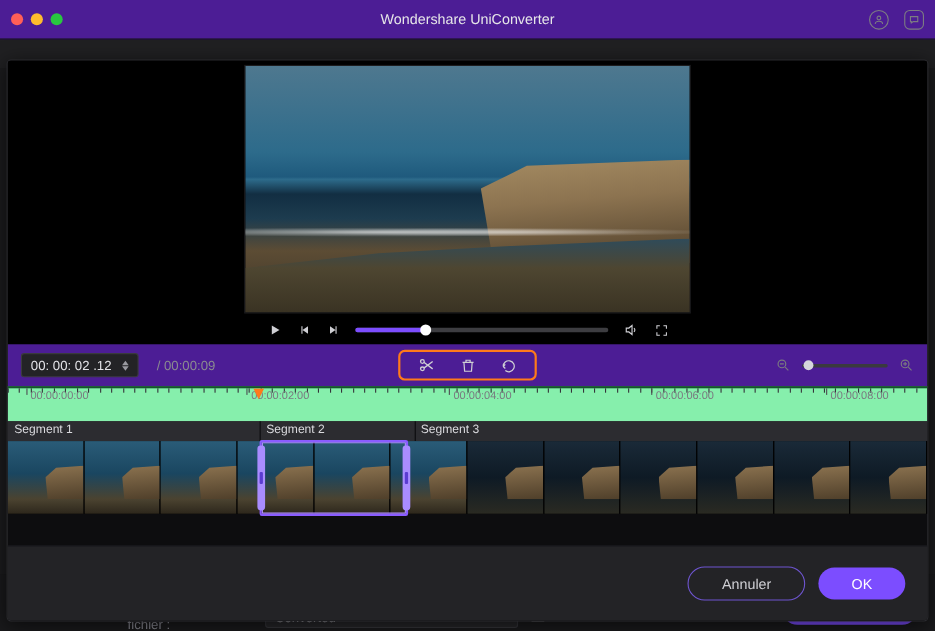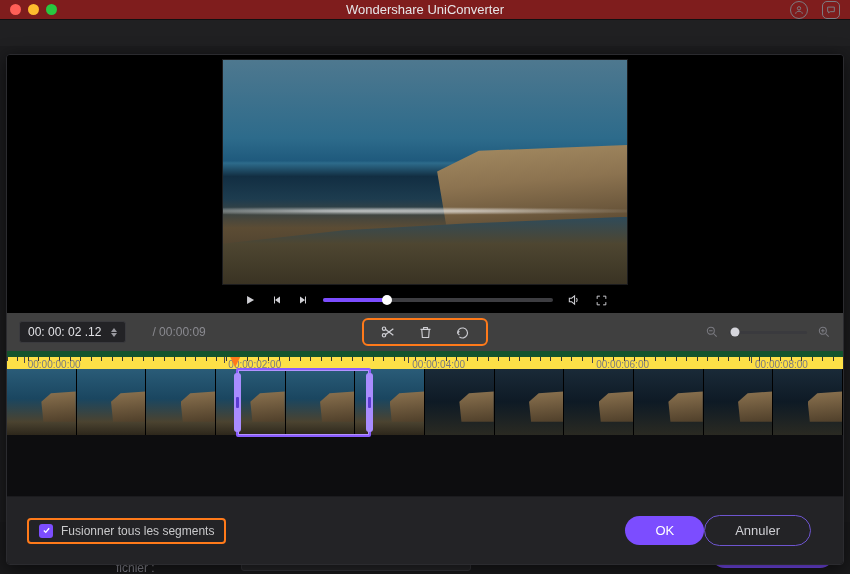--- a/index.html
+++ b/index.html
@@ -6,22 +6,22 @@
   body {
     width: 850px; height: 574px;
     background: #1c1c1e;
     font-family: -apple-system, "Segoe UI", sans-serif;
     font-size: 12px; color: #c9c9cb;
     overflow: hidden;
     position: relative;
   }
   
   .main-titlebar {
-    height: 20px;
-    background: #7f1d1d;
+    height: 36px;
+    background: #4c1d95;
     display: flex; align-items: center;
     padding: 0 10px;
     position: relative;
     border-bottom: 1px solid #101012;
   }
   .traffic { display: flex; gap: 7px; }
   .traffic span { width: 11px; height: 11px; border-radius: 50%; }
   .tr-close { background: #ff5f57; }
   .tr-min { background: #febc2e; }
   .tr-max { background: #28c840; }
@@ -109,23 +109,23 @@
   .seek {
     flex: 0 0 230px; height: 4px; background: #3d3d41; border-radius: 2px;
     position: relative;
   }
   .seek .filled { position: absolute; left: 0; top: 0; bottom: 0; width: 28%; background: #7c4dff; border-radius: 2px; }
   .seek .knob { position: absolute; left: 28%; top: 50%; transform: translate(-50%,-50%);
     width: 10px; height: 10px; border-radius: 50%; background: #fff; }
 
   
   .time-row {
-    background: #404040;
+    background: #4c1d95;
     display: flex; align-items: center; padding: 8px 12px;
-    gap: 26px; position: relative;
+    gap: 16px; position: relative;
   }
   .time-input {
     background: #232326; border: 1px solid #3a3a3e; border-radius: 3px;
     padding: 3px 8px; display: flex; align-items: center; gap: 6px;
   }
   .time-input span { font-variant-numeric: tabular-nums; color: #e2e2e6; }
   .stepper { display: flex; flex-direction: column; gap: 1px; margin-left: 4px; }
   .stepper b { width: 0; height: 0; border-left: 3px solid transparent; border-right: 3px solid transparent; }
   .stepper .up { border-bottom: 4px solid #9a9aa0; }
   .stepper .dn { border-top: 4px solid #9a9aa0; }
@@ -141,22 +141,22 @@
   .zoom-group {
     margin-left: auto; display: flex; align-items: center; gap: 10px;
     color: #8a8a90;
   }
   .zoom-track { width: 78px; height: 3px; background: #3a3a3e; border-radius: 2px; position: relative; }
   .zoom-track .knob { position: absolute; left: 6px; top: 50%; transform: translate(-50%,-50%);
     width: 9px; height: 9px; border-radius: 50%; background: #d6d6dc; }
 
   
   .ruler {
-    height: 18px; background: #fde047; position: relative;
-    border-top: 6px solid #14532d;
+    height: 32px; background: #86efac; position: relative;
+    border-top: 2px solid #14532d;
     font-size: 10px; color: #7a7a80;
   }
   .tick { position: absolute; top: 0; }
   .tick::before { content: ""; position: absolute; left: 0; top: 0; width: 1px; height: 6px; background: #4c4c52; }
   .tick span { position: absolute; left: 4px; top: 2px; }
   .subticks { position: absolute; left: 0; right: 0; top: 0; bottom: 0; }
   .subticks i { position: absolute; top: 0; width: 1px; height: 4px; background: #333339; }
   .playhead {
     position: absolute; top: 0; width: 10px; height: 10px;
     background: #ff7a1a; clip-path: polygon(0 0, 100% 0, 50% 100%);
@@ -520,20 +520,27 @@
         <div class="tick" style="left: 70%;">
           <span>00:00:06:00</span>
         </div>
         <div class="tick" style="left: 89%;">
           <span>00:00:08:00</span>
         </div>
       </div>
     <div class="playhead" id="playhead" style="left: 27.3%;"></div>
   </div>
 
+  <div class="segments" id="segments">
+      <div class="seg-label" style="position: absolute; left: 0%;">Segment 1</div>
+      <div class="seg-label" style="position: absolute; left: 27.4%;">Segment 2</div>
+      <div class="seg-sep-a" style="left: 27.4%;"></div>
+      <div class="seg-label" style="position: absolute; left: 44.2%;">Segment 3</div>
+      <div class="seg-sep-a" style="left: 44.2%;"></div>
+    </div>
 
   <div class="thumb-strip" id="thumbs">
     <div class="thumb">
         <div class="mini-cliff"></div>
       </div>
       <div class="thumb">
         <div class="mini-cliff"></div>
       </div>
       <div class="thumb">
         <div class="mini-cliff"></div>
@@ -565,26 +572,18 @@
       <div class="thumb night">
         <div class="mini-cliff"></div>
       </div>
       <div class="sel-outline" id="selection" style="left: 27.4%; width: 16.2%;">
       <div class="handle left"></div>
       <div class="handle right"></div>
     </div>
   </div>
 
   <div class="modal-footer">
-    <label class="merge-check">
-      <span class="chk">
-        <svg width="9" height="9" viewBox="0 0 24 24" fill="none" stroke="#fff" stroke-width="3.5">
-            <path d="M5 12l5 5 9-11"></path>
-          </svg>
-      </span>
-      <span>Fusionner tous les segments</span>
-    </label>
     <div class="footer-spacer"></div>
+    <button class="btn btn-outline">Annuler</button>
     <button class="btn btn-primary">OK</button>
-    <button class="btn btn-outline">Annuler</button>
   </div>
 
 </div>
 
 </body></html>

